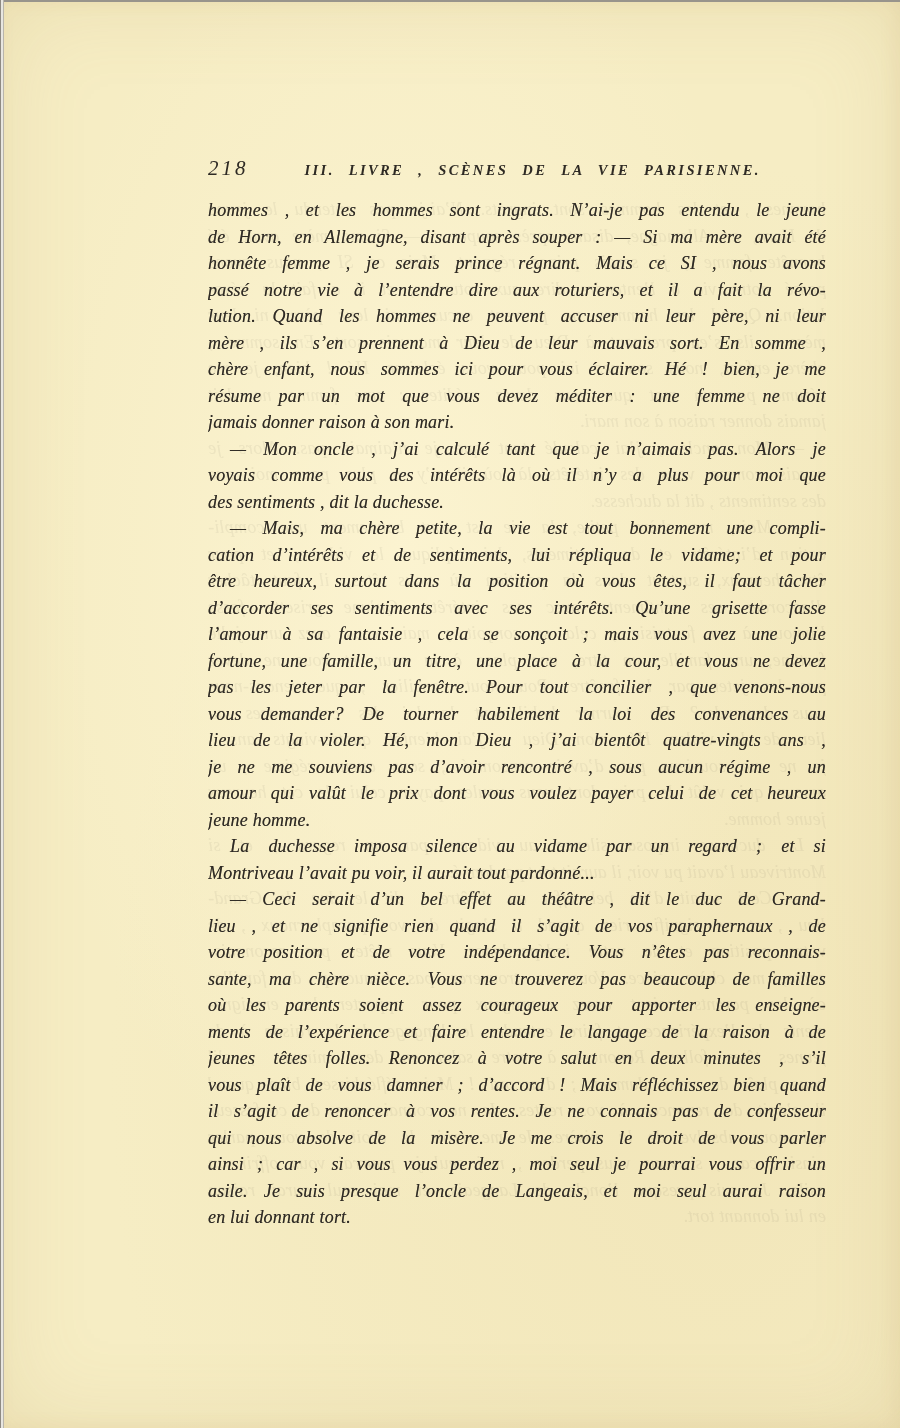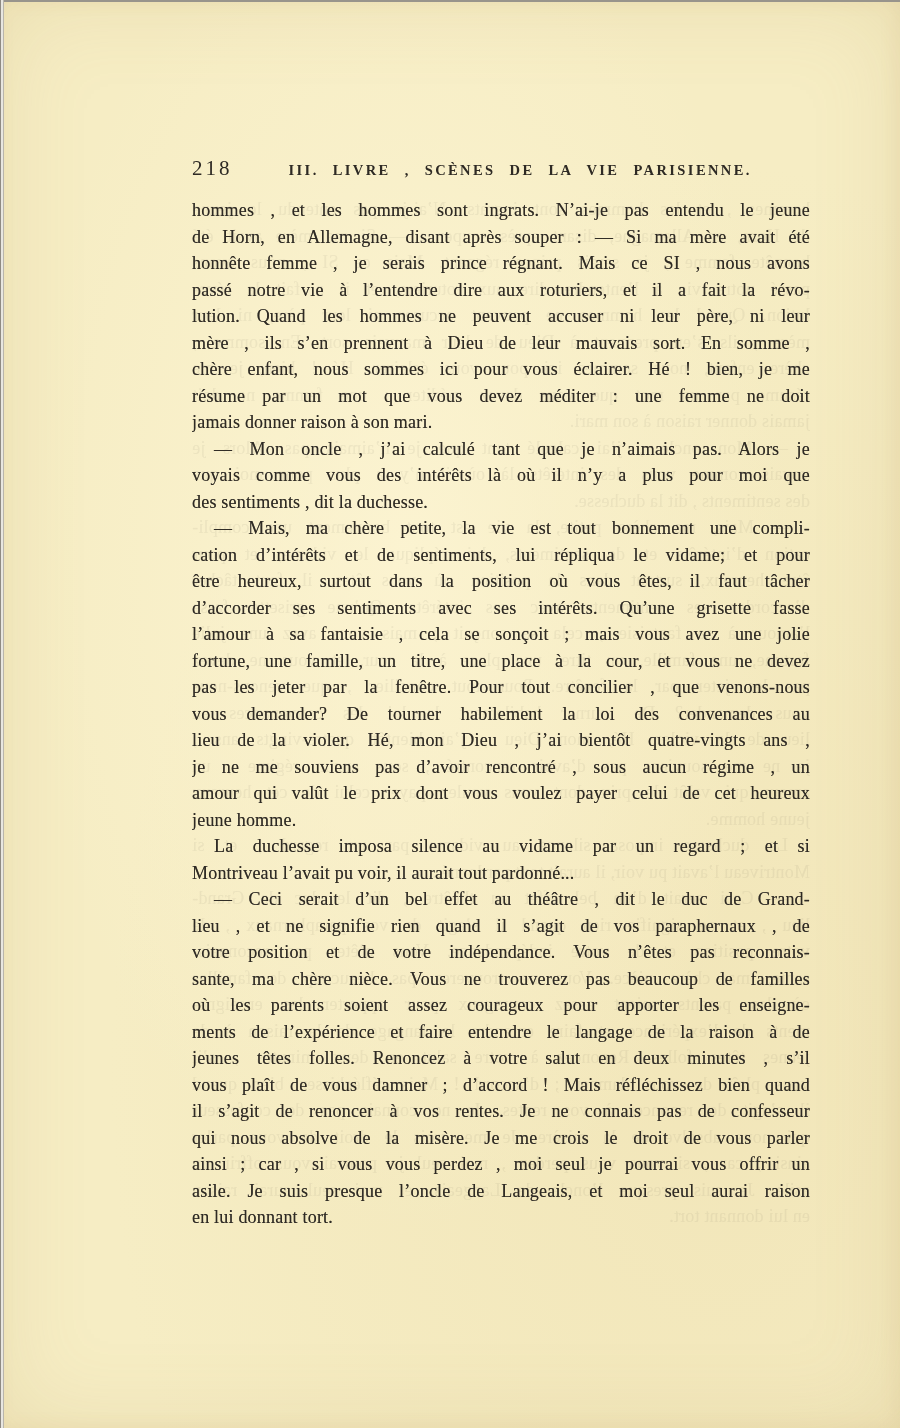--- a/index.html
+++ b/index.html
@@ -16,21 +16,21 @@
       inset -3px 0 18px rgba(173,142,74,.10);
     overflow:hidden;
     font-family:"Liberation Serif","DejaVu Serif",serif;
     color:var(--ink,#2e2a24);
   }
   
   .edge-left{position:absolute;left:0;top:0;width:4px;height:100%;
     background:linear-gradient(90deg,#8e8a82 0 1px,#e8e6e0 1px 3px,#b9b5ab 3px 4px);}
   .edge-top{position:absolute;left:0;top:0;width:100%;height:2px;background:#98948c;}
 
-  .text-block{position:absolute;left:192px;top:156px;width:618px;}
+  .text-block{position:absolute;left:208px;top:156px;width:618px;font-style:italic;}
 
   .header{display:flex;align-items:baseline;height:26px;}
   .page-number{font-size:21px;letter-spacing:3px;font-weight:400;}
   .running-title{margin-left:56px;font-size:14.5px;font-weight:700;
     letter-spacing:2.4px;word-spacing:8px;white-space:nowrap;}
 
   .body-text{margin-top:15px;position:relative;z-index:2;}
   .line{
     font-size:18px;line-height:26.5px;height:26.5px;
     text-align:justify;text-align-last:justify;

